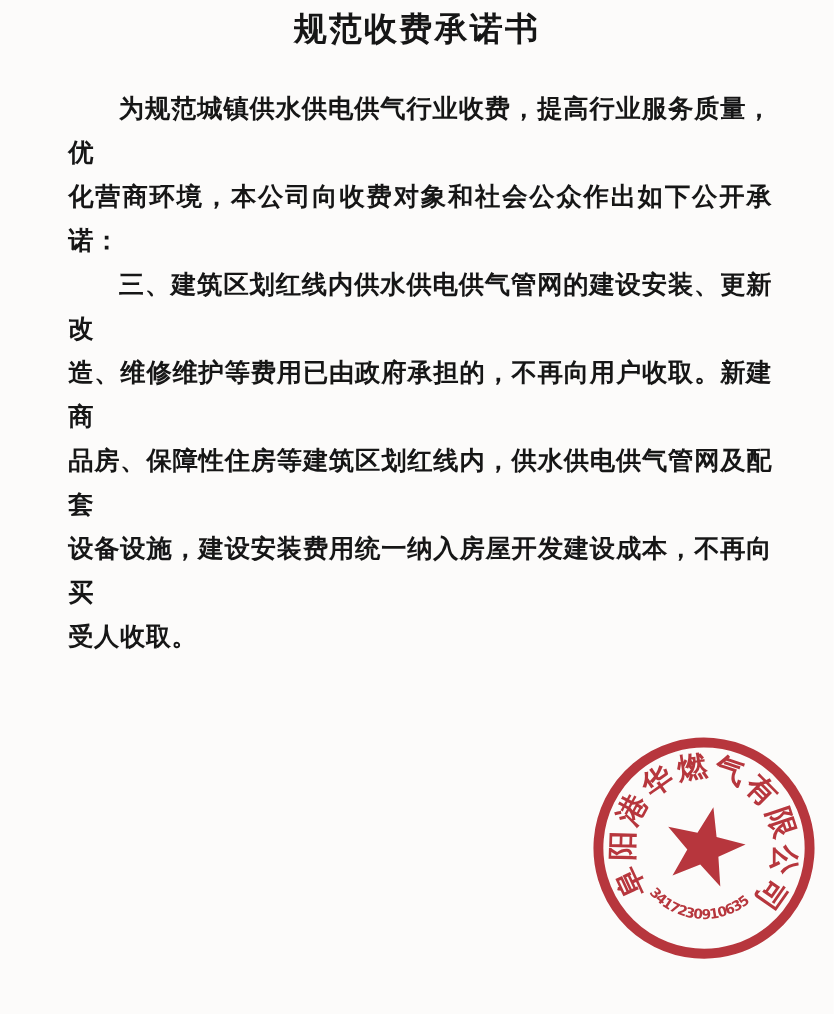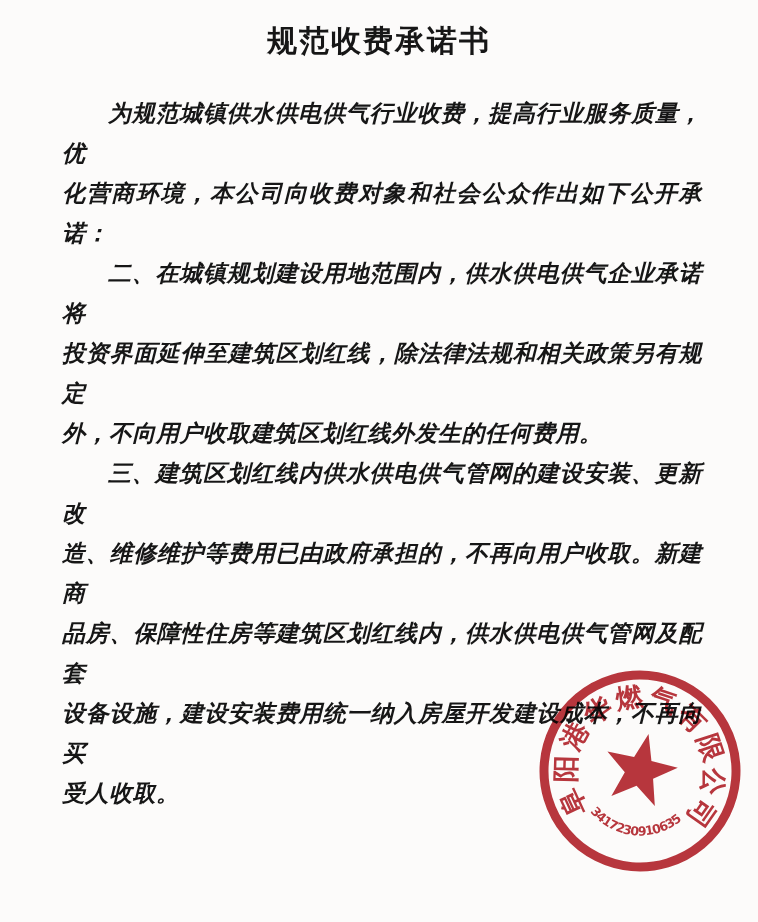--- a/index.html
+++ b/index.html
@@ -8,40 +8,39 @@
     position: relative;
     width: 758px;
     height: 922px;
     margin: 0 auto;
     background: #fcfbfa;
     color: #161616;
     font-family: "Liberation Serif", "DejaVu Serif", serif;
     overflow: hidden;
   }
   .title {
-    margin: 16px;
+    margin: 1px;
     padding-top: 5px;
     text-align: center;
     font-size: 30px;
     font-weight: bold;
     letter-spacing: 2px;
   }
   .body-text {
     margin: 32px 56px 0 62px;
     font-size: 23px;
     line-height: 40px;
     font-weight: 600;
     letter-spacing: 0.5px;
     text-align: justify;
   }
   .para {
     margin: 0;
     text-indent: 2em;
     white-space: pre-line;
-    font-style: italic;
   }
   .seal-wrap {
     position: absolute;
     left: 528px;
     top: 659px;
     width: 224px;
     height: 224px;
     mix-blend-mode: multiply;
     opacity: 0.92;
     transform: rotate(5deg);
@@ -70,23 +69,20 @@
 </head>
 <body>
 
 <div class="page">
 
   <h1 class="title">规范收费承诺书</h1>
 
   <div class="body-text">
     <p class="para">为规范城镇供水供电供气行业收费，提高行业服务质量，优
 化营商环境，本公司向收费对象和社会公众作出如下公开承诺：</p>
-    <p class="para">二、在城镇规划建设用地范围内，供水供电供气企业承诺将
-投资界面延伸至建筑区划红线，除法律法规和相关政策另有规定
-外，不向用户收取建筑区划红线外发生的任何费用。</p>
     <p class="para">三、建筑区划红线内供水供电供气管网的建设安装、更新改
 造、维修维护等费用已由政府承担的，不再向用户收取。新建商
 品房、保障性住房等建筑区划红线内，供水供电供气管网及配套
 设备设施，建设安装费用统一纳入房屋开发建设成本，不再向买
 受人收取。</p>
 
   </div>
 
   <div class="seal-wrap">
     <svg width="224" height="224" viewBox="-112 -112 224 224">

